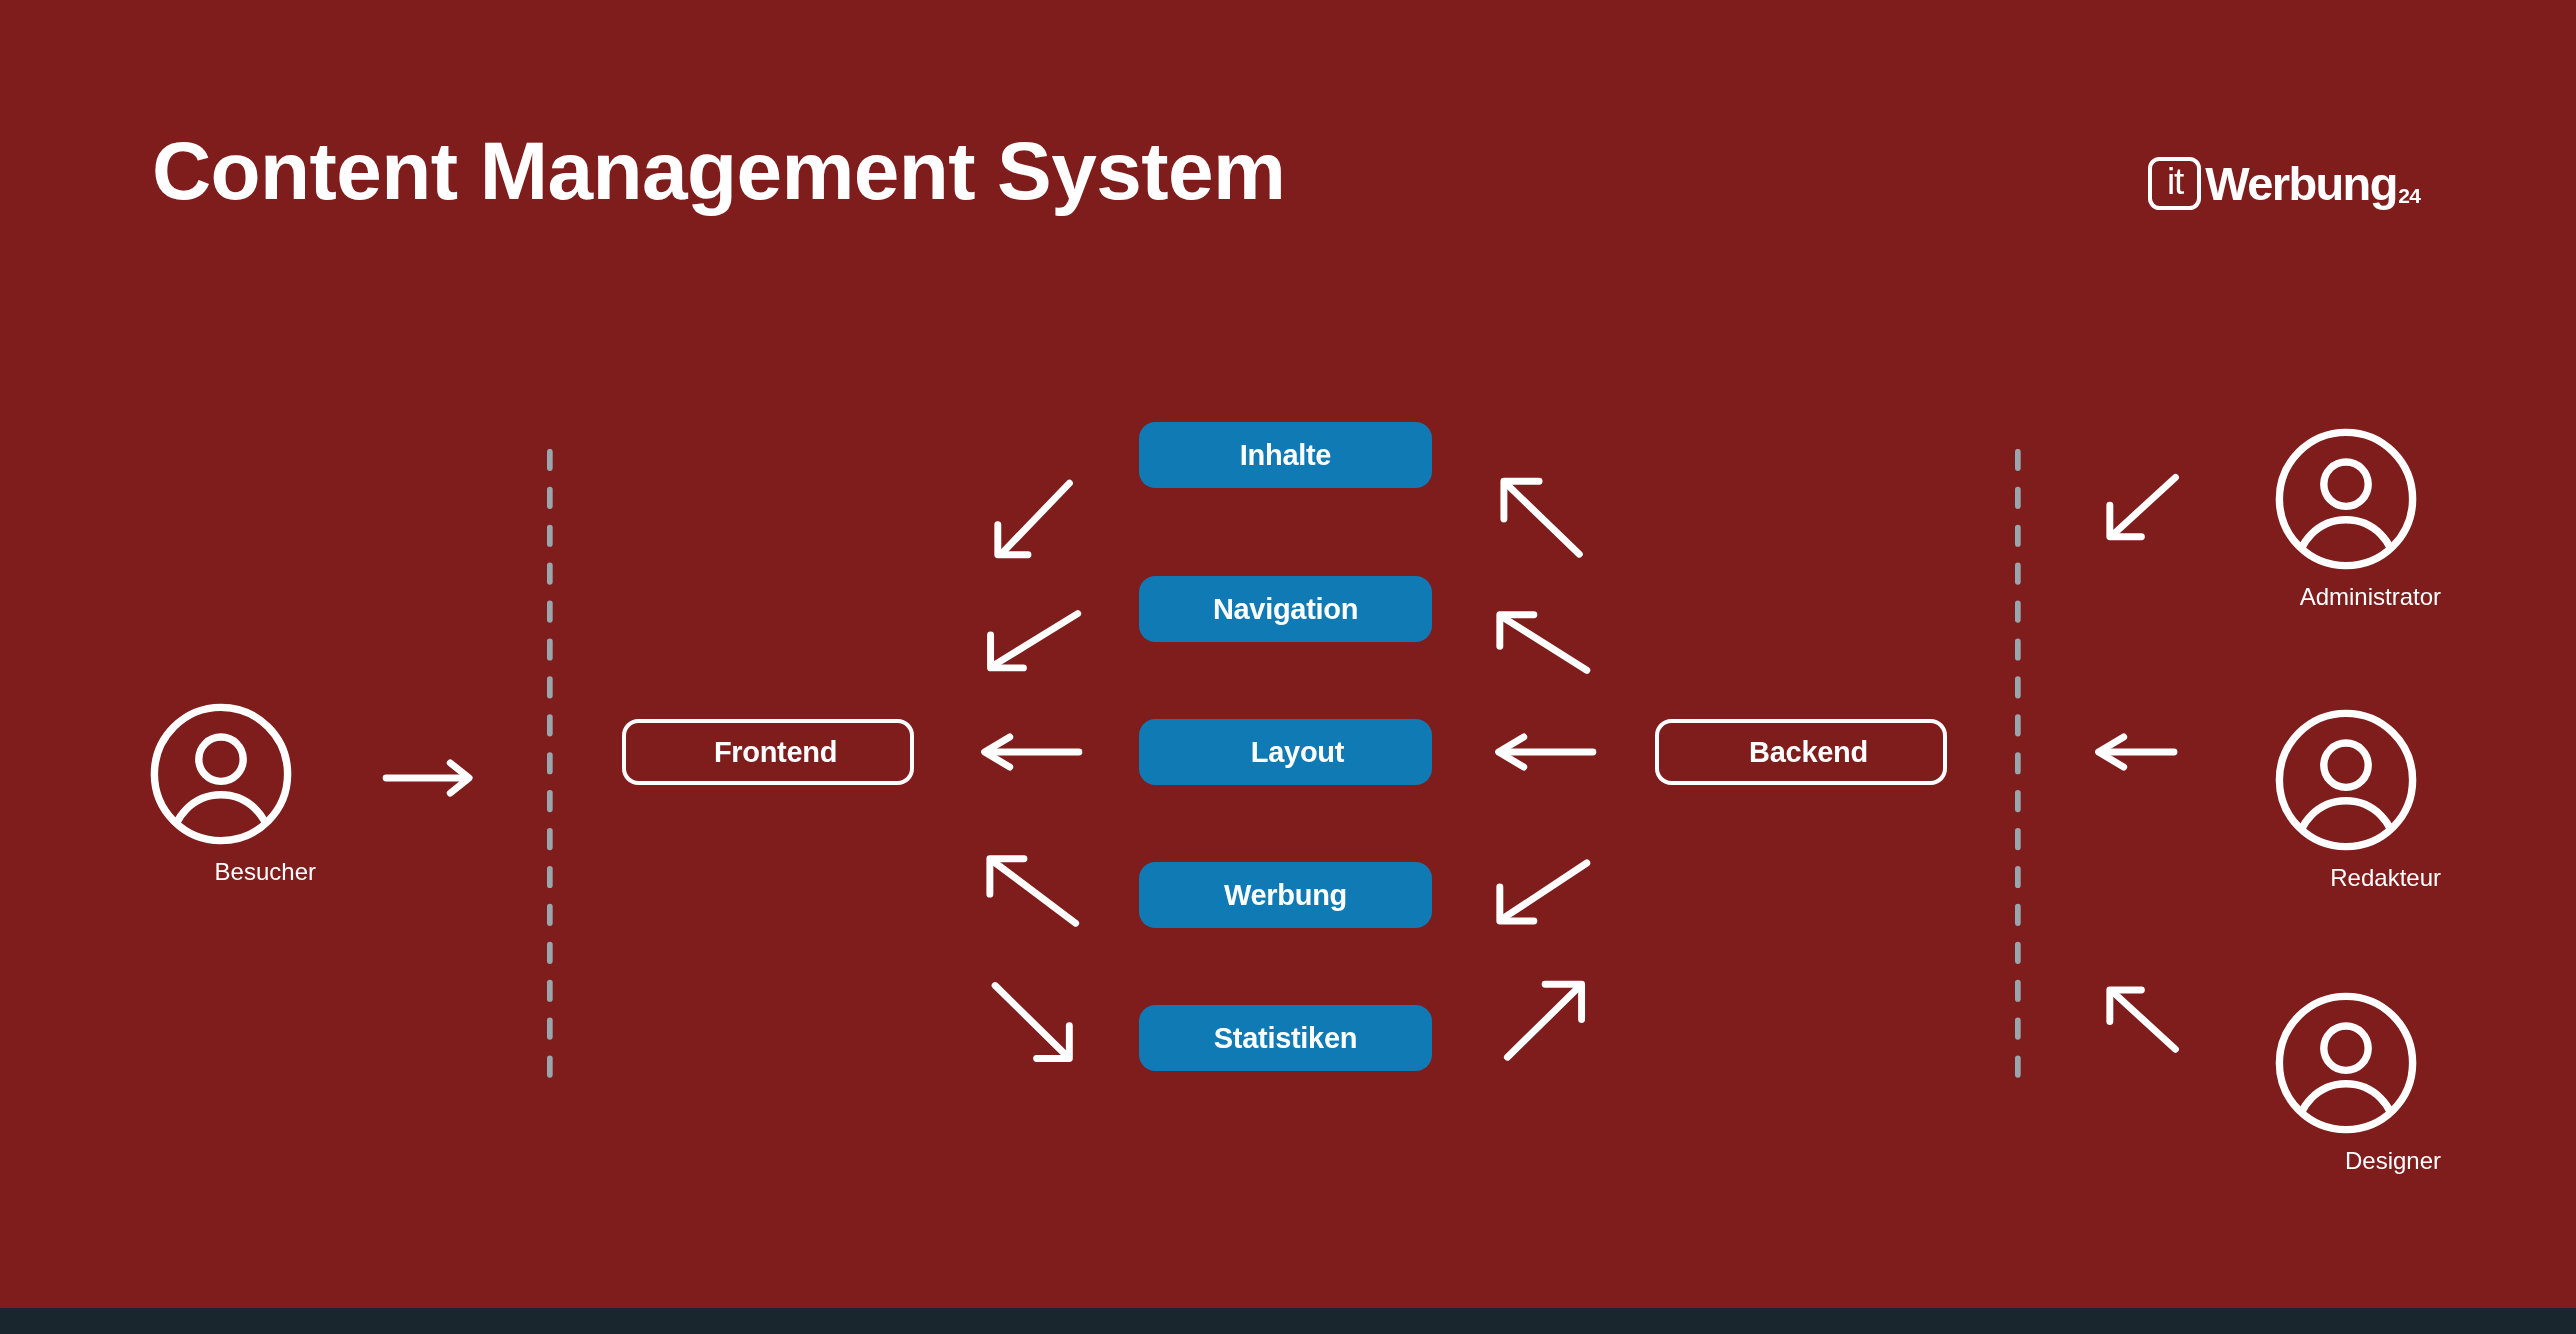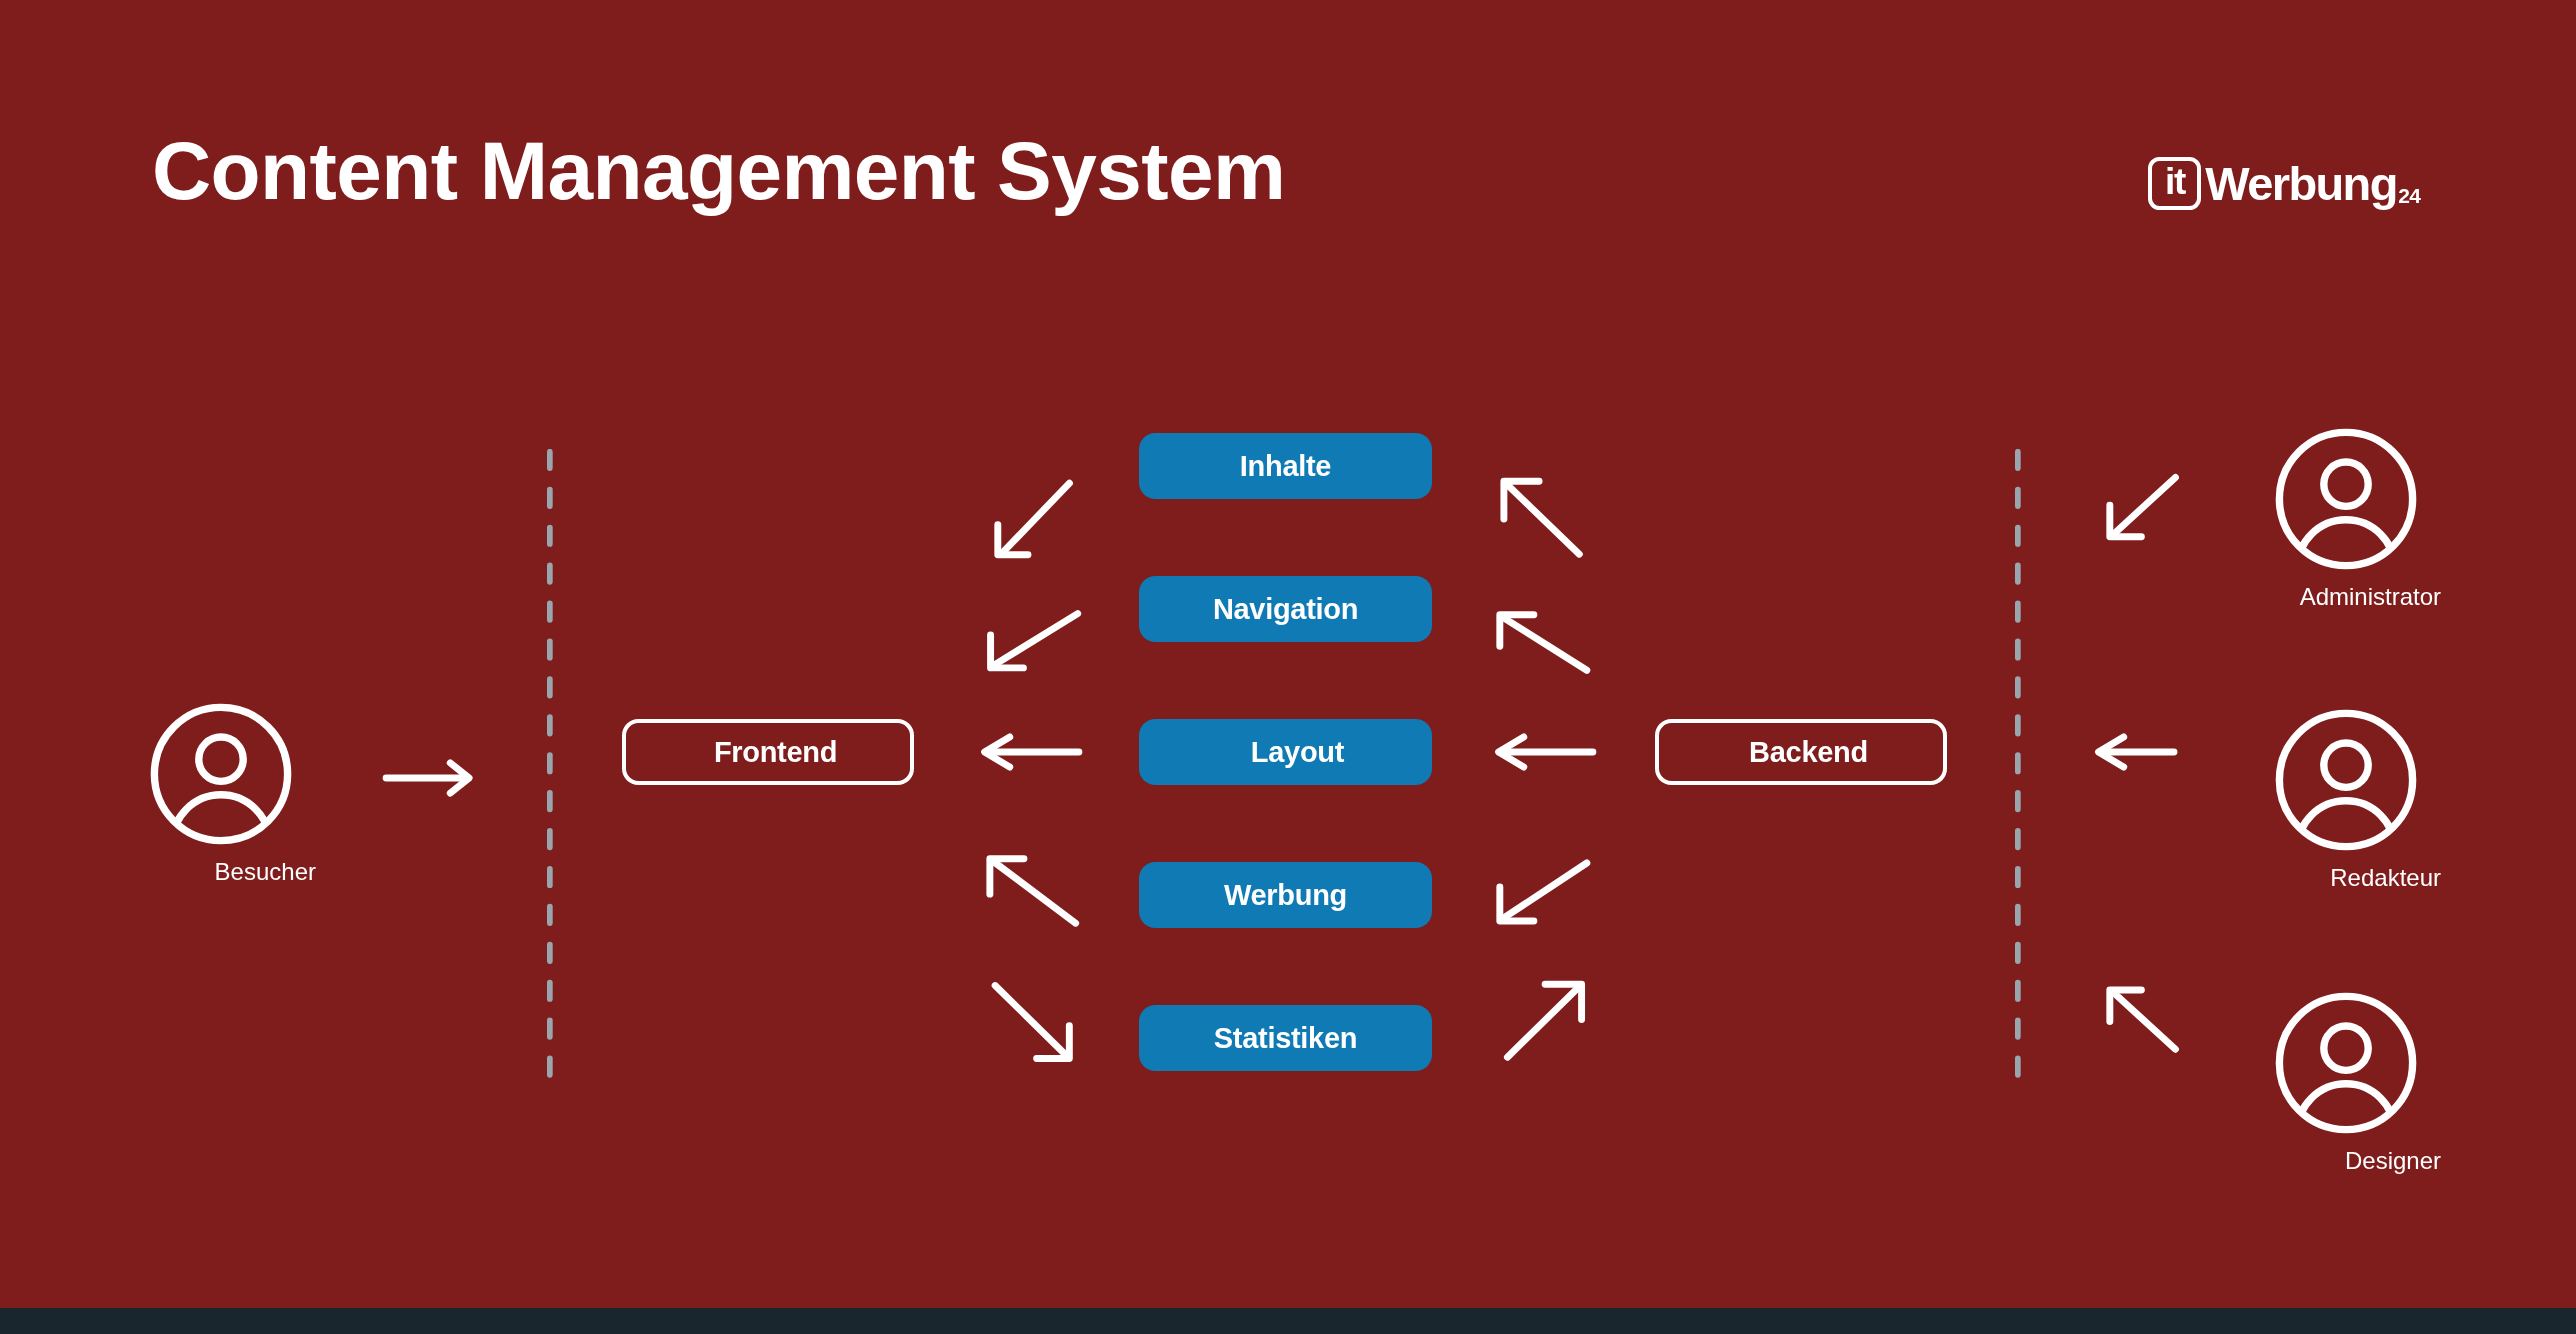--- a/index.html
+++ b/index.html
@@ -45,21 +45,21 @@
     border: 4.4px solid #ffffff;
     border-radius: 11.4px;
     box-sizing: border-box;
     display: flex;
     align-items: center;
     justify-content: center;
     margin-right: 3.8px;
   }
   #brand-mark span {
     font-size: 37px;
-    font-weight: bold;
+    font-weight: normal;
     color: #ffffff;
     line-height: 1;
     letter-spacing: -1.3px;
     position: relative;
     top: -1.9px;
   }
   #brand-word {
     font-size: 47px;
     font-weight: bold;
     color: #ffffff;
@@ -192,21 +192,21 @@
         <line x1="6" y1="35" x2="132" y2="35"></line>
         <polyline points="108,11 138,35 108,59"></polyline>
       </g>
     </svg>
   </div>
 
   <div class="outline-node" style="left:622px; top:719px;">
     <span>Frontend</span>
   </div>
 
-  <div class="blue-node" style="left:1139px; top:433px;">
+  <div class="blue-node" style="left:1139px; top:422px;">
     <span>Inhalte</span>
   </div>
   <div class="blue-node" style="left:1139px; top:576px;align-items:center;">
     <span>Navigation</span>
   </div>
   <div class="blue-node" style="left:1139px; top:719px;padding-left:24px;">
     <span>Layout</span>
   </div>
   <div class="blue-node" style="left:1139px; top:862px;">
     <span>Werbung</span>

